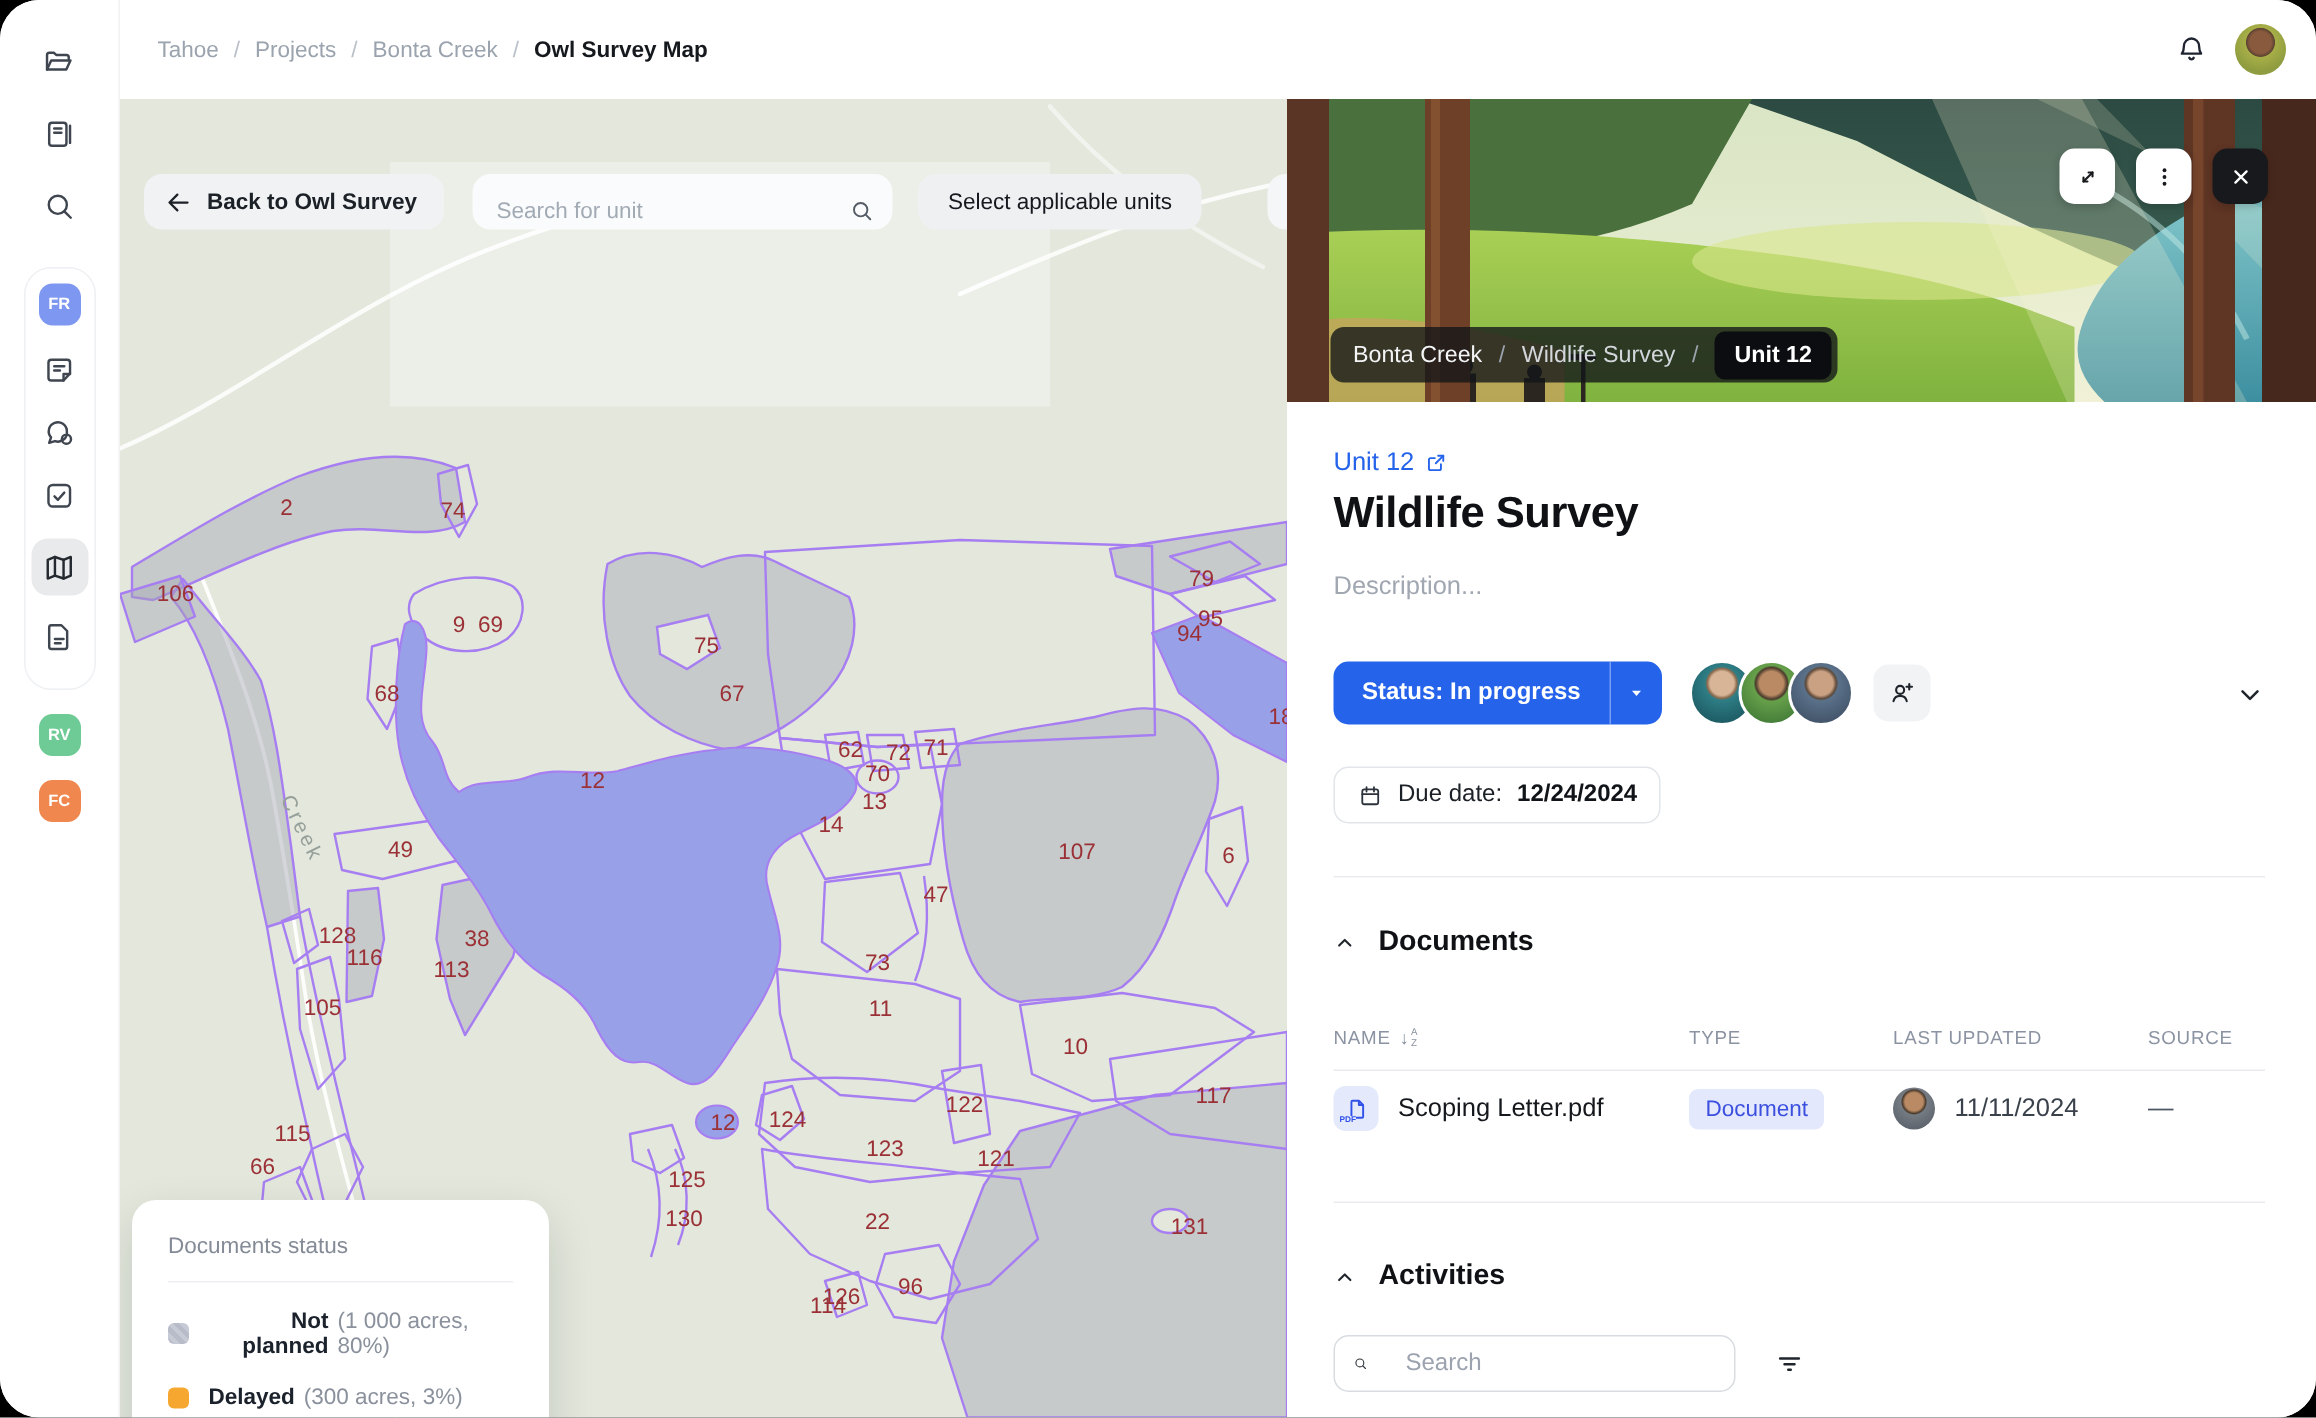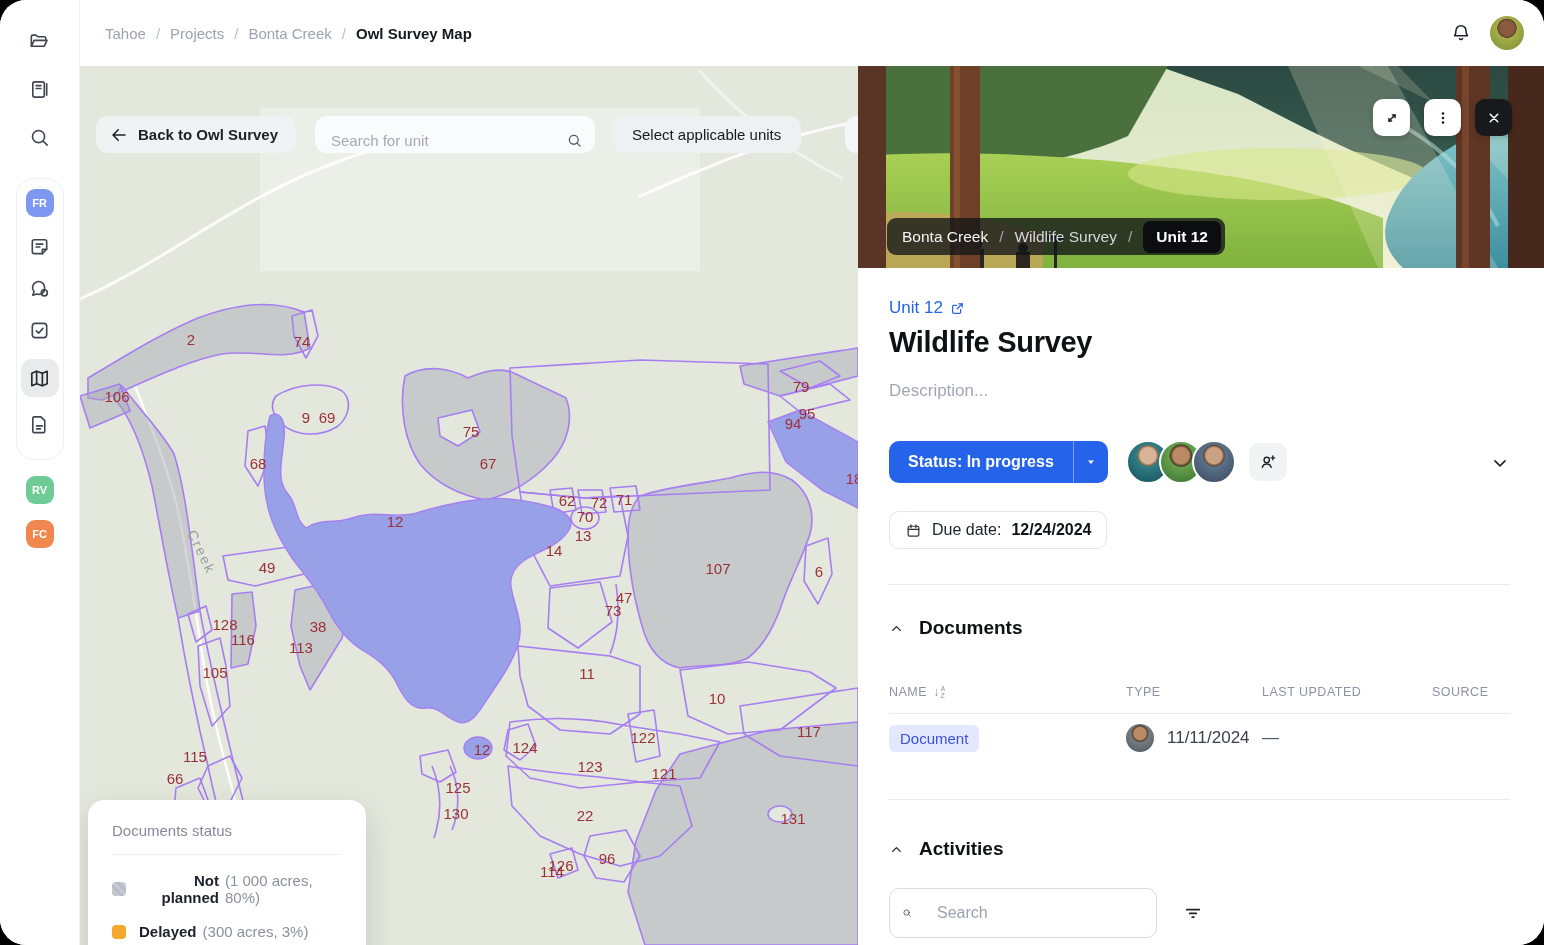--- a/index.html
+++ b/index.html
@@ -118,21 +118,21 @@
   .doc-name{display:flex; align-items:center; gap:13px; font-size:17px; color:#14171c;}
   .pdf-ic{width:30px;height:30px;border-radius:8px;background:#e4e9fb;display:flex;align-items:center;justify-content:center;position:relative;color:#3152e8;}
   .pdf-ic svg{width:17px;height:17px;}
   .pdf-ic span{position:absolute; bottom:4px; left:4px; font-size:5.5px; font-weight:bold; background:#e4e9fb;}
   .type-badge{display:inline-block; background:#e3e8fc; color:#3c50e0; font-size:15px; padding:5px 11px; border-radius:6px; justify-self:start;}
   .upd-cell{display:flex; align-items:center; gap:13px; font-size:17px; color:#3a414b;}
   .av-doc{width:28px;height:28px;border-radius:50%;background:radial-gradient(circle at 50% 34%, #b98a63 26%, #4a3b2e 34%, #757b82 38%, #5d646d 78%);}
   .src-cell{font-size:17px; color:#4b5563;}
 
   .acts-search-row{margin-top:28px; display:flex; align-items:center; gap:26px;}
-  .acts-search{display:flex; align-items:center; gap:25px; width:268px; height:50px; border:1.5px solid #d8dce1; border-radius:10px; padding:0 12px;}
+  .acts-search{display:flex; align-items:center; gap:25px; width:268px; height:38px; border:1.5px solid #d8dce1; border-radius:10px; padding:0 12px;}
   .acts-search svg{width:16px;height:16px;color:#30363d;}
   .acts-search input{border:none; outline:none; flex:1; font-size:16px; color:#1c2127; font-family:inherit; background:transparent;}
   .acts-search input::placeholder{color:#9ca3af;}
   .filter-ic{width:20px;height:20px;color:#20252c;cursor:pointer;}
 </style>
 </head>
 <body>
 
 <div class="window">
 
@@ -313,21 +313,21 @@
             <div class="unit-label" style="left: 315px; top: 455px;">12</div>
             <div class="unit-label" style="left: 474px; top: 484px;">14</div>
             <div class="unit-label" style="left: 187px; top: 501px;">49</div>
             <div class="unit-label" style="left: 638px; top: 502px;">107</div>
             <div class="unit-label" style="left: 739px; top: 505px;">6</div>
             <div class="unit-label" style="left: 123px; top: 558px; padding-left: 44px;">128</div>
             <div class="unit-label" style="left: 163px; top: 573px;">116</div>
             <div class="unit-label" style="left: 238px; top: 560px;">38</div>
             <div class="unit-label" style="left: 221px; top: 581px;">113</div>
             <div class="unit-label" style="left: 135px; top: 606px;">105</div>
-            <div class="unit-label" style="left: 505px; top: 544px; margin-left: 28px;">73</div>
+            <div class="unit-label" style="left: 505px; top: 576px;">73</div>
             <div class="unit-label" style="left: 544px; top: 531px;">47</div>
             <div class="unit-label" style="left: 507px; top: 607px;">11</div>
             <div class="unit-label" style="left: 637px; top: 632px;">10</div>
             <div class="unit-label" style="left: 729px; top: 665px;">117</div>
             <div class="unit-label" style="left: 563px; top: 671px;">122</div>
             <div class="unit-label" style="left: 402px; top: 683px;">12</div>
             <div class="unit-label" style="left: 445px; top: 681px;">124</div>
             <div class="unit-label" style="left: 115px; top: 690px;">115</div>
             <div class="unit-label" style="left: 95px; top: 712px;">66</div>
             <div class="unit-label" style="left: 510px; top: 700px;">123</div>
@@ -519,20 +519,30 @@
                     <span>Z</span>
                   </span>
                 </span></div>
             <div>TYPE</div>
             <div>LAST UPDATED</div>
             <div>SOURCE</div>
           </div>
           <hr class="tbl-rule">
 
           <div class="doc-grid doc-row">
+            <div class="doc-name">
+              <span class="pdf-ic">
+                <svg viewBox="0 0 24 24" fill="none" stroke="currentColor" stroke-width="1.8" stroke-linejoin="round">
+                    <path d="M8 4h6l4 4v11a1 1 0 0 1-1 1H8a1 1 0 0 1-1-1V5a1 1 0 0 1 1-1z"></path>
+                    <path d="M14 4v4h4"></path>
+                  </svg>
+                <span>PDF</span>
+              </span>
+              <span>Scoping Letter.pdf</span>
+            </div>
             <div><span class="type-badge">Document</span></div>
             <div class="upd-cell">
               <span class="av-doc"></span>
               <span>11/11/2024</span>
             </div>
             <div class="src-cell">—</div>
           </div>
 
           <hr class="sect-divider" style="margin-top:37px;">
 

